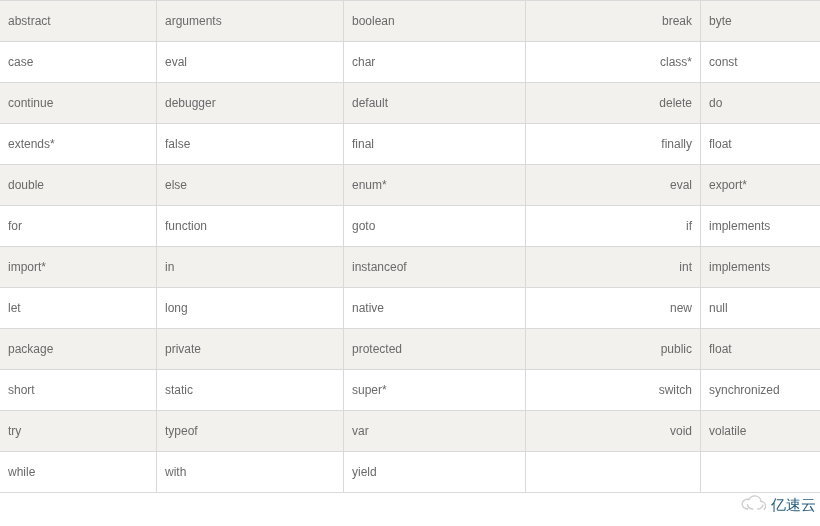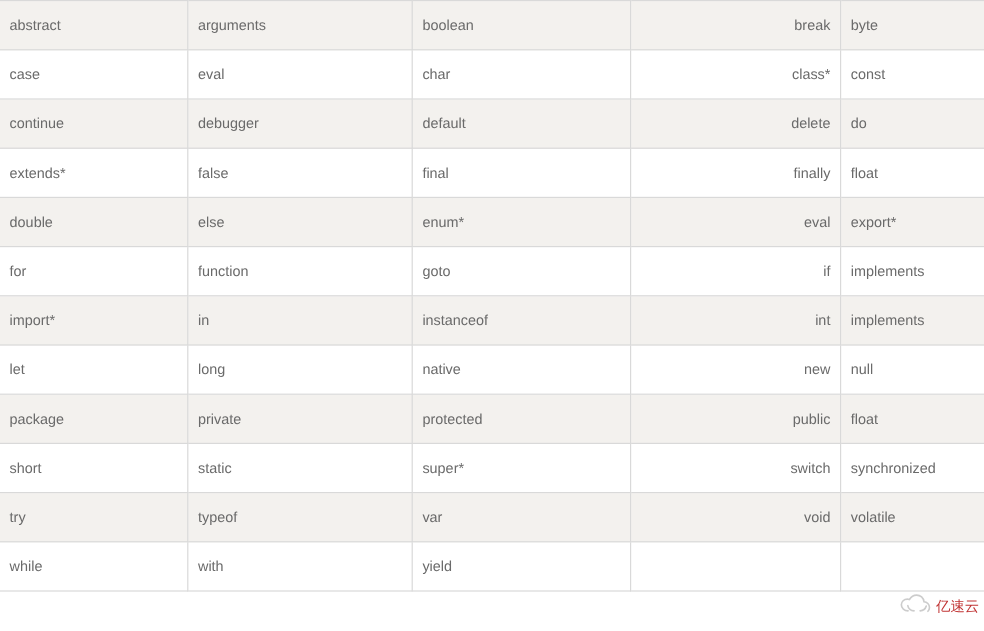--- a/index.html
+++ b/index.html
@@ -59,23 +59,23 @@
   .c4 { width: auto; margin-top: 20px; }
 
   
   .watermark {
     position: absolute;
     right: 4px;
     bottom: 10px;
     display: flex;
     align-items: center;
     gap: 2px;
-    color: #b91c1c;
+    color: #0c4a6e;
     font-family: "Microsoft YaHei", Arial, sans-serif;
-    font-size: 12px;
+    font-size: 15px;
     pointer-events: none;
     opacity: 0.9;
   }
   .watermark svg {
     width: 30px;
     height: 18px;
   }
 </style>
 </head>
 <body>

